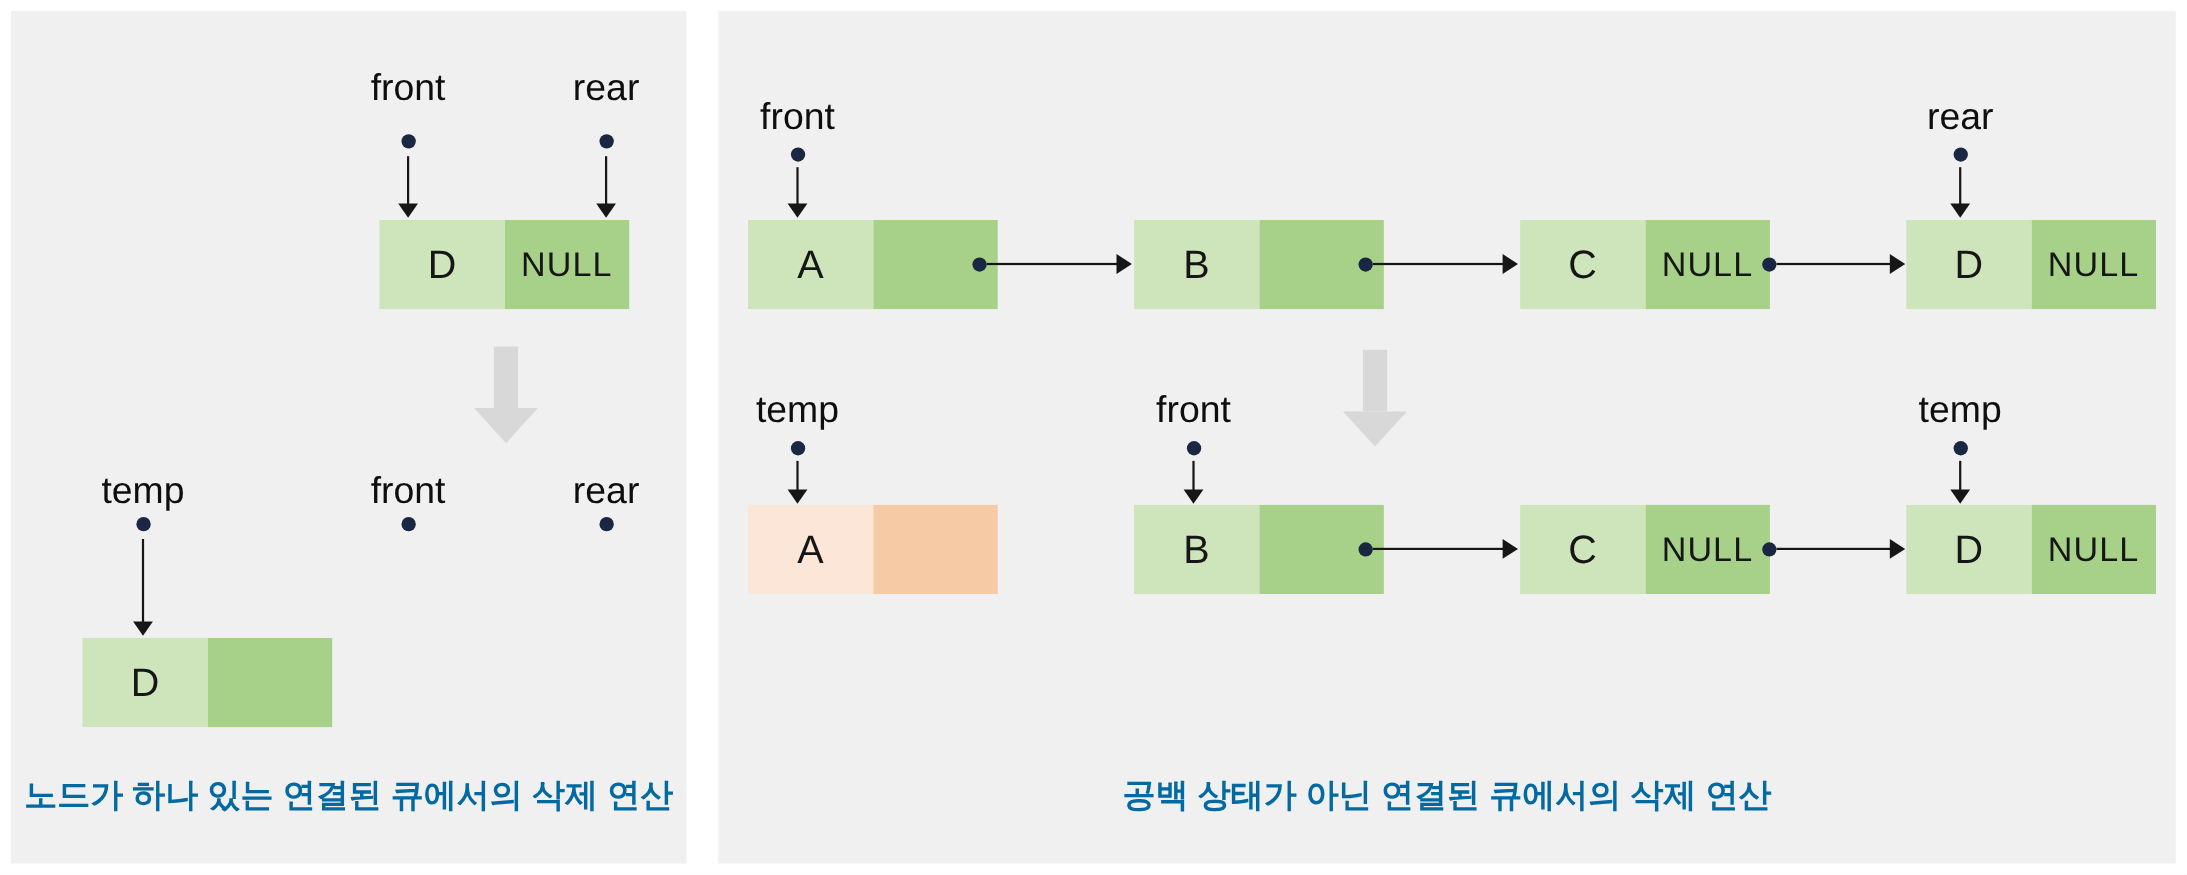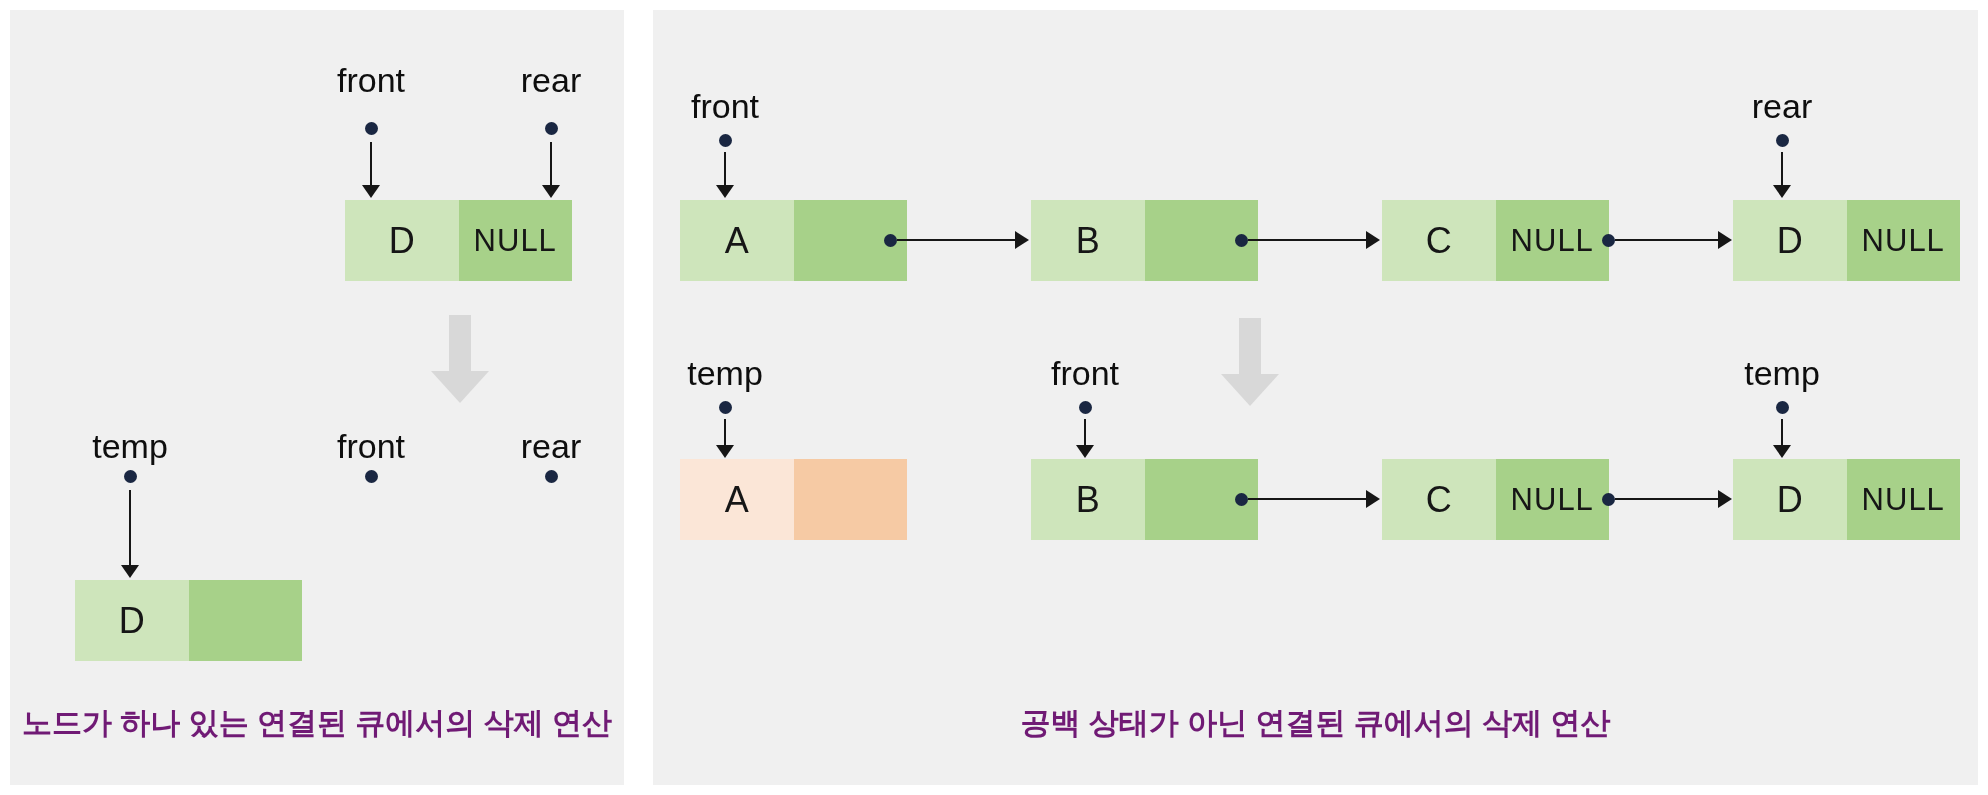--- a/index.html
+++ b/index.html
@@ -28,21 +28,21 @@
   .qnode.orange .cell.data{background:#fbe6d7;}
   .qnode.orange .cell.link{background:#f6caa4;}
   .linkdot{position:absolute;width:13px;height:13px;border-radius:50%;background:#1a2742;}
 
   .bigarrow{position:absolute;width:58px;height:88px;}
   .bigarrow .shaft{position:absolute;left:18px;top:0;width:22px;height:56px;background:#d8d8d8;}
   .bigarrow .head{position:absolute;left:0;top:56px;width:0;height:0;
     border-left:29px solid transparent;border-right:29px solid transparent;border-top:32px solid #d8d8d8;}
 
   .caption{position:absolute;left:0;width:100%;text-align:center;
-           font-size:30px;font-weight:700;color:#701a75;}
+           font-size:30px;font-weight:700;color:#0369a1;}
 </style>
 </head>
 <body>
 
 <div id="canvas">
 
   <div class="panel" id="panel-left">
 
     <div class="ptr-label" style="left:291px;top:52px;">front</div>
     <div class="ptr-label" style="left:471px;top:52px;">rear</div>

